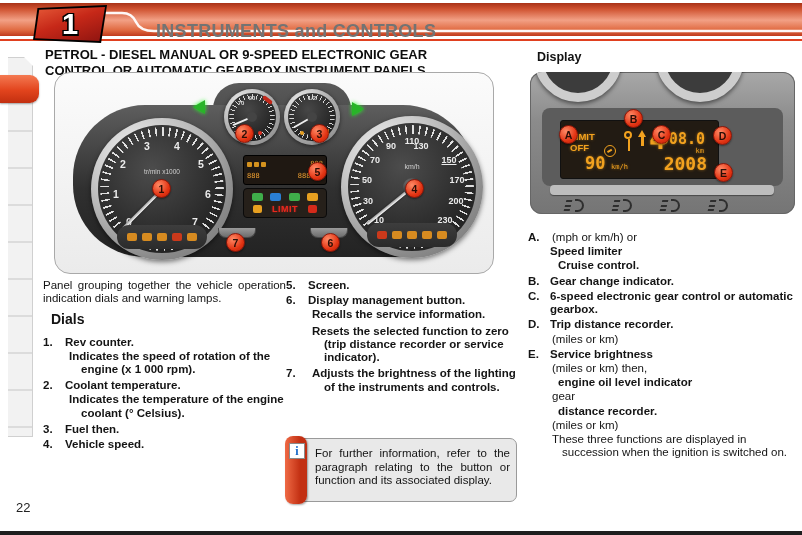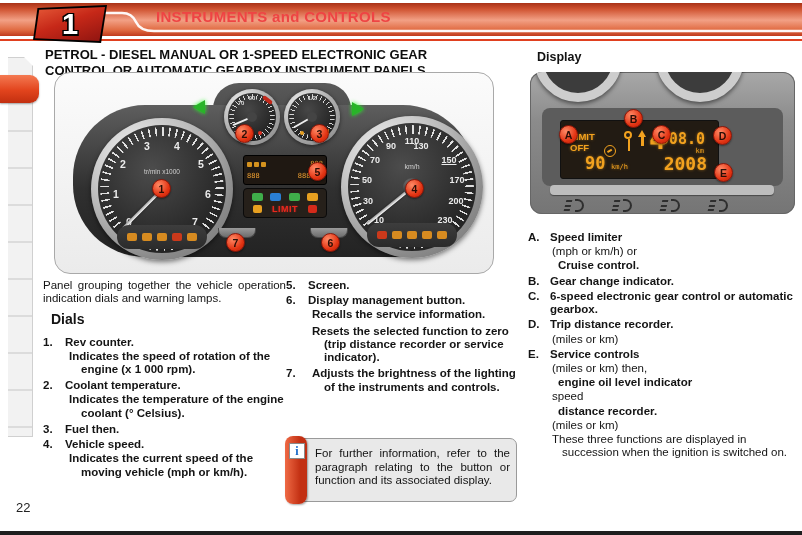--- a/index.html
+++ b/index.html
@@ -10,21 +10,21 @@
   .hdr-bar{position:absolute;left:0;top:3px;width:802px;height:33px;
     background:linear-gradient(180deg,#a93217 0%,#cf5230 18%,#f2a085 52%,#e06a41 82%,#c03a1c 100%);}
   .hdr-swoosh{position:absolute;left:0;top:0;width:802px;height:46px;pointer-events:none;}
   .chapter-tab{position:absolute;left:33px;top:5px;width:74px;height:38px;
     clip-path:polygon(6% 8%,100% 0%,92% 100%,0% 92%);background:#000;z-index:3;}
   .chapter-tab .inner{position:absolute;inset:2px;clip-path:polygon(6% 8%,100% 0%,92% 100%,0% 92%);
     background:linear-gradient(160deg,#e65a38 0%,#c62818 45%,#8e1410 100%);
     display:flex;align-items:center;justify-content:center;}
   .chapter-tab .num{font-size:29px;font-weight:700;color:#fff;line-height:1;
     text-shadow:-1.5px -1.5px 0 #000,1.5px -1.5px 0 #000,-1.5px 1.5px 0 #000,1.5px 1.5px 0 #000;}
-  .hdr-title{position:absolute;left:156px;top:8px;font-size:15px;font-weight:700;color:#ef4444;
+  .hdr-title{position:absolute;left:156px;top:21px;font-size:18px;font-weight:700;color:#737373;
     letter-spacing:.3px;z-index:2;}
   .hdr-redline{position:absolute;left:0;top:38.5px;width:802px;height:2.5px;background:#e0401f;}
 
   
   .rail{position:absolute;left:8px;top:57px;width:24px;height:378px;
     background:repeating-linear-gradient(180deg,#f2f2f2 0 35px,#dcdcdc 35px 37px);
     border:1px solid #d0d0d0;border-left:none;
     clip-path:polygon(0 0,calc(100% - 9px) 0,100% 9px,100% 100%,0 100%);}
   .rail-active{position:absolute;left:0;top:75px;width:39px;height:28px;
     background:linear-gradient(180deg,#f47a52 0%,#e2441d 55%,#c22f10 100%);
@@ -191,21 +191,21 @@
     <div class="inner">
       <span class="num">1</span>
     </div>
   </div>
   <div class="hdr-title">INSTRUMENTS and CONTROLS</div>
   <div class="hdr-redline"></div>
 
   <div class="rail"></div>
   <div class="rail-active"></div>
 
-  <h2 class="sec-heading">PETROL - DIESEL MANUAL OR 1-SPEED ELECTRONIC GEAR CONTROL OR AUTOMATIC GEARBOX INSTRUMENT PANELS</h2>
+  <h2 class="sec-heading">PETROL - DIESEL MANUAL OR 9-SPEED ELECTRONIC GEAR CONTROL OR AUTOMATIC GEARBOX INSTRUMENT PANELS</h2>
 
   <div class="fig-cluster">
     <div class="c-top"></div>
     <div class="c-main"></div>
 
     <div class="gauge g-big" style="left:36px;top:45px;width:142px;height:142px;">
       <div class="face"></div>
       <div class="ticks"></div>
       <span class="gnum" style="left:38px;top:104px;">0</span>
       <span class="gnum" style="left:25px;top:76px;">1</span>
@@ -331,21 +331,20 @@
       <span class="ttl">Coolant temperature.</span>
       <p class="hang">Indicates the temperature of the engine coolant (° Celsius).</p>
     </div>
     <div class="num-item">
       <span class="lbl">3.</span>
       <span class="ttl">Fuel then.</span>
     </div>
     <div class="num-item">
       <span class="lbl">4.</span>
       <span class="ttl">Vehicle speed.</span>
-      <p class="hang">Indicates the current speed of the moving vehicle (mph or km/h).</p>
     </div>
   </div>
 
   <div class="col col-mid">
     <div class="num-item">
       <span class="lbl">5.</span>
       <span class="ttl">Screen.</span>
       
     </div>
     <div class="num-item">
@@ -401,43 +400,43 @@
     <div class="co" style="left:29px;top:53px;">A</div>
     <div class="co" style="left:94px;top:37px;">B</div>
     <div class="co" style="left:122px;top:53px;">C</div>
     <div class="co" style="left:183px;top:54px;">D</div>
     <div class="co" style="left:184px;top:91px;">E</div>
   </div>
 
   <div class="col col-right">
     <div class="abc-item">
       <span class="lbl">A.</span>
+      <div class="rline sub">(mph or km/h) or</div>
       <div class="rline b">Speed limiter</div>
-      <div class="rline sub">(mph or km/h) or</div>
       <div class="rline b sub2">Cruise control.</div>
     </div>
     <div class="abc-item">
       <span class="lbl">B.</span>
       <div class="rline b">Gear change indicator.</div>
     </div>
     <div class="abc-item">
       <span class="lbl">C.</span>
       <div class="rline b">6-speed electronic gear control or automatic gearbox.</div>
     </div>
     <div class="abc-item">
       <span class="lbl">D.</span>
       <div class="rline b">Trip distance recorder.</div>
       <div class="rline sub">(miles or km)</div>
     </div>
     <div class="abc-item">
       <span class="lbl">E.</span>
-      <div class="rline b">Service controls</div>
+      <div class="rline b">Service brightness</div>
       <div class="rline sub">(miles or km) then,</div>
       <div class="rline b sub2">engine oil level indicator</div>
-      <div class="rline sub">speed</div>
+      <div class="rline sub">gear</div>
       <div class="rline b sub2">distance recorder.</div>
       <div class="rline sub">(miles or km)</div>
       <div class="rline hang2">These three functions are displayed in succession when the ignition is switched on.</div>
     </div>
   </div>
 
   <div class="page-num">22</div>
   <div class="bottom-line"></div>
 </div>
 

